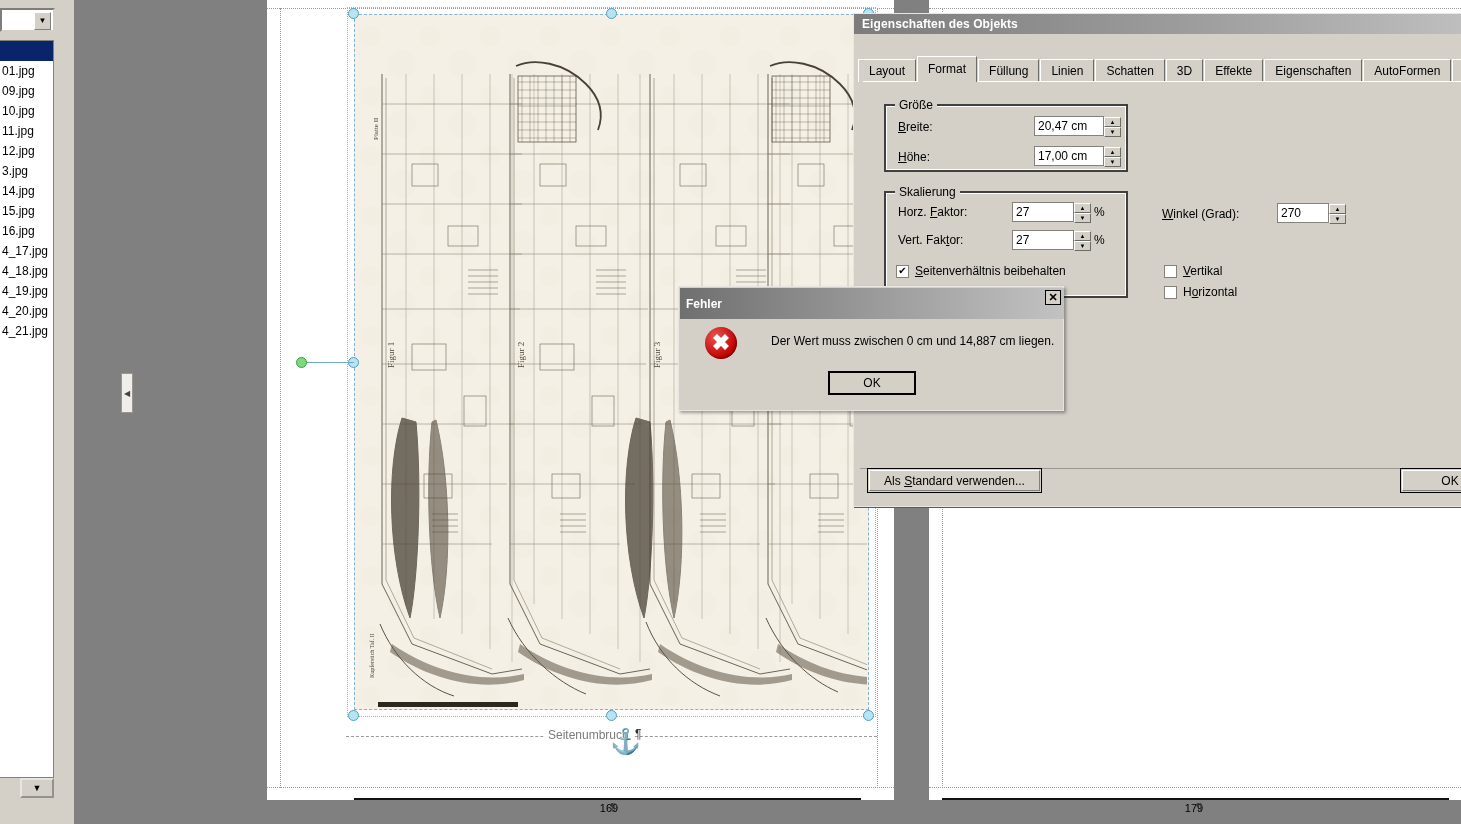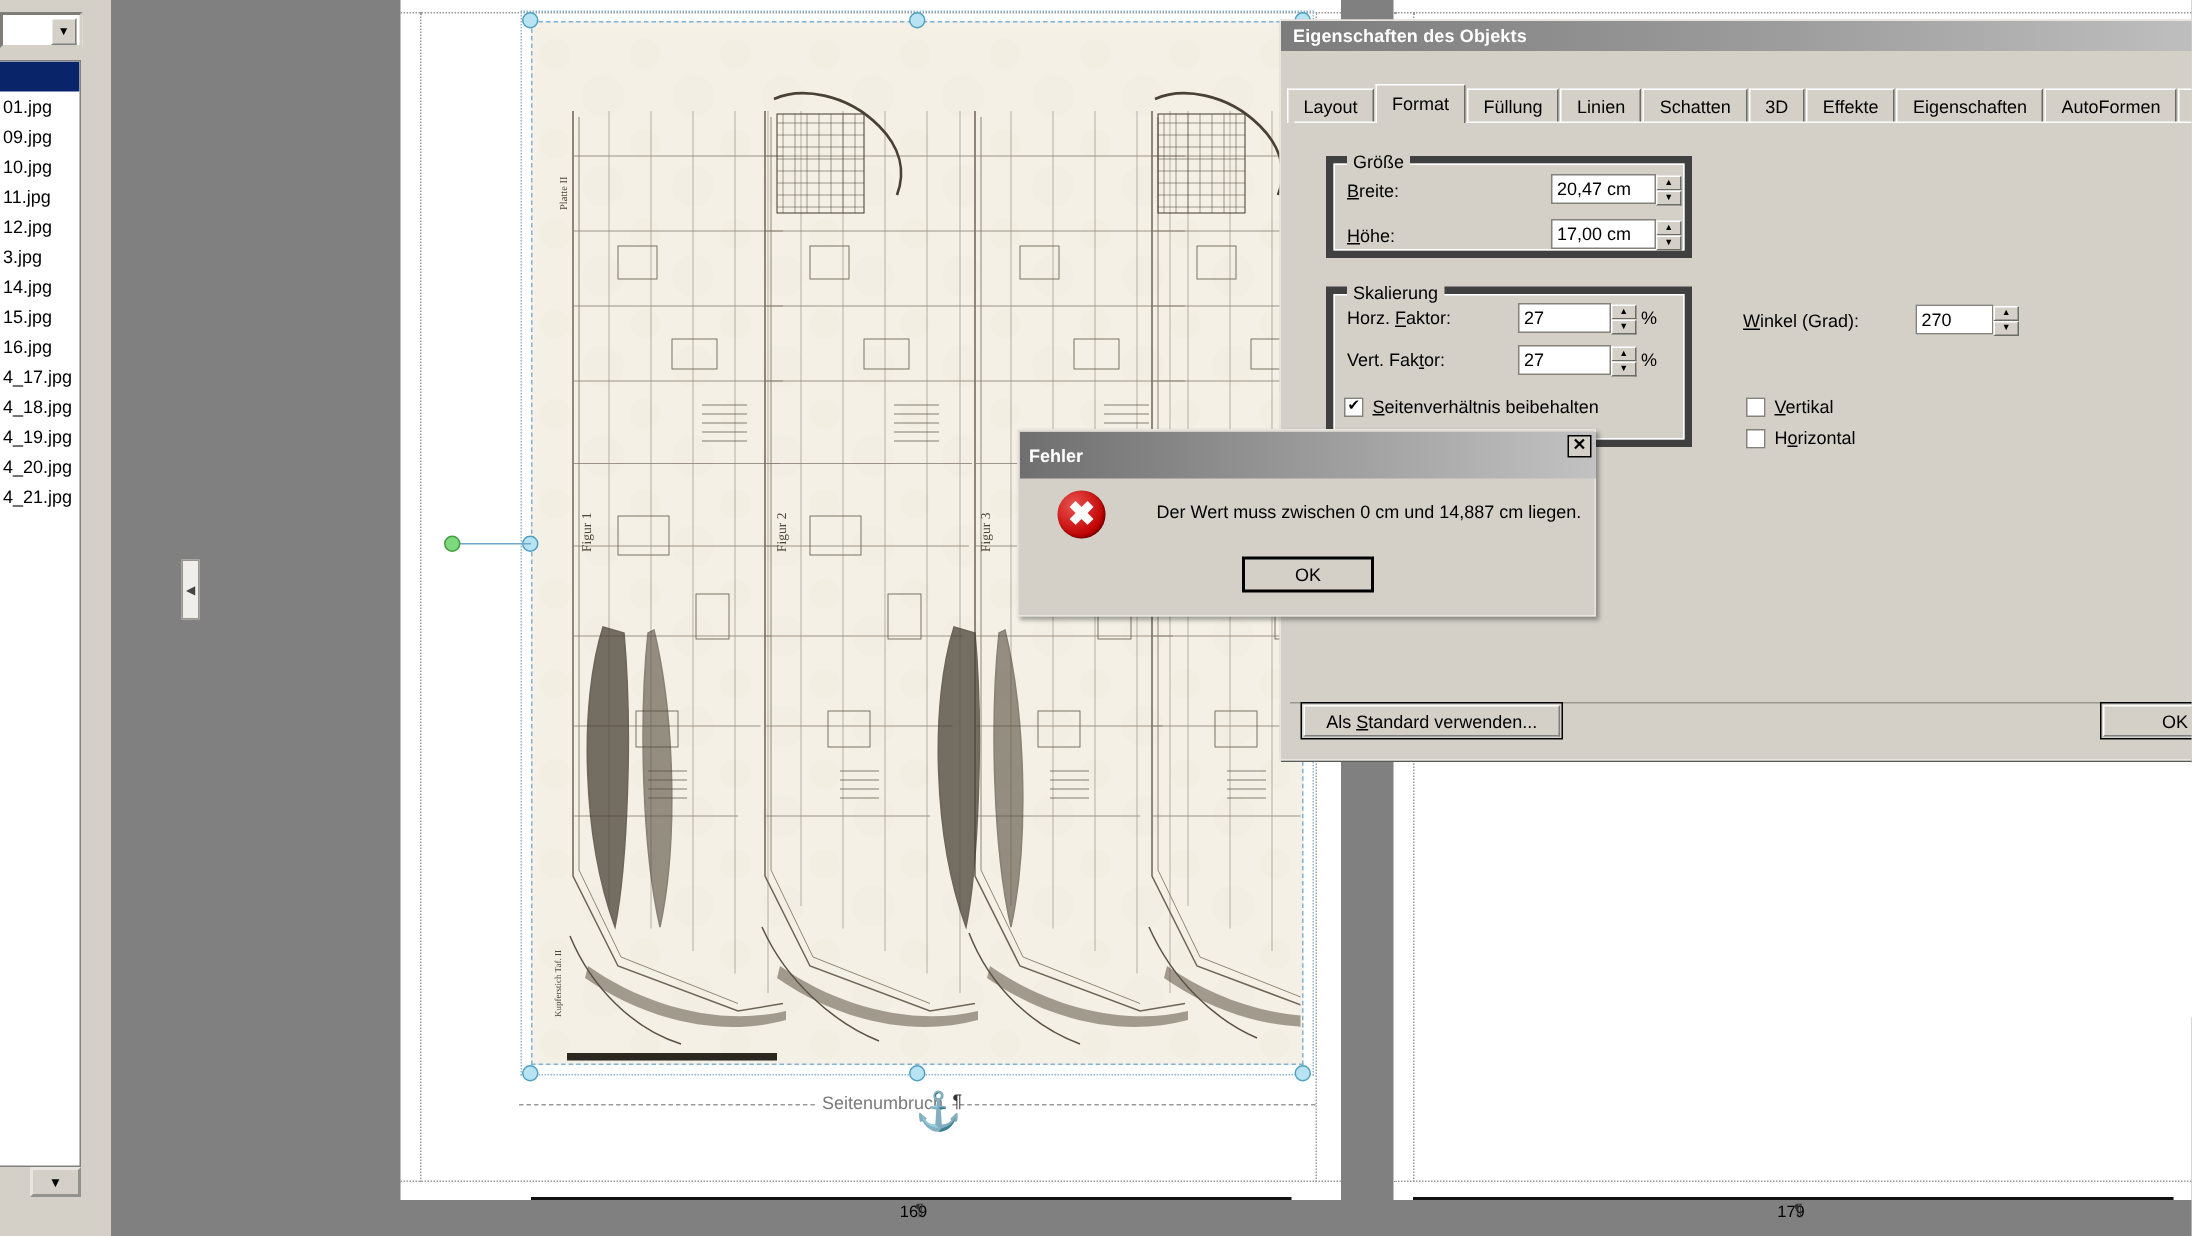--- a/index.html
+++ b/index.html
@@ -71,21 +71,21 @@
   #props-title{padding-left:8px;color:#fff;font-weight:bold;font-size:12px;letter-spacing:.1px;}
 
   
   #tabstrip{left:4px;top:42px;width:611px;height:26px;display:flex;align-items:flex-end;}
   .tab{height:23px;line-height:23px;padding:0 10px;background:#d4d0c8;
        border:1px solid #fff;border-bottom:none;border-right-color:#6c6c66;
        box-sizing:border-box;font-size:12px;white-space:nowrap;margin-right:1px;color:#000;}
   .tab.active{height:26px;line-height:25px;background:#d4d0c8;border:1px solid #fff;border-bottom:none;border-right-color:#6c6c66;font-weight:normal;position:relative;z-index:3;}
 
   
-  .group{position:absolute;border:5px solid #404040;box-sizing:border-box;}
+  .group{position:absolute;border:2px solid #404040;box-sizing:border-box;}
   .group-inner{position:absolute;border:1px solid #fff;left:0;top:0;right:0;bottom:0;box-sizing:border-box;pointer-events:none;}
   .group-label{position:absolute;top:-8px;left:9px;background:#d4d0c8;padding:0 4px;font-size:12px;color:#000;}
   .fld-label{position:absolute;font-size:12px;color:#000;white-space:nowrap;}
   .spin{position:absolute;height:20px;background:#fff;border:1px solid #85827c;box-sizing:border-box;display:flex;align-items:center;}
   .spin input{border:none;outline:none;background:transparent;font-family:"Liberation Sans",sans-serif;font-size:12px;width:100%;padding-left:3px;color:#000;}
   .spin-btns{position:absolute;right:-18px;top:0;width:17px;height:20px;display:flex;flex-direction:column;}
   .spin-btns div{flex:1;background:#d4d0c8;border:1px solid #fff;border-right-color:#6c6c66;border-bottom-color:#6c6c66;box-sizing:border-box;display:flex;align-items:center;justify-content:center;font-size:6px;line-height:1;}
   .pct{position:absolute;font-size:12px;}
   .chk-row{position:absolute;display:flex;align-items:center;font-size:12px;}
   .chk{width:13px;height:13px;background:#fff;border:1px solid #85827c;box-sizing:border-box;margin-right:6px;display:flex;align-items:center;justify-content:center;font-size:10px;line-height:1;color:#000;}

